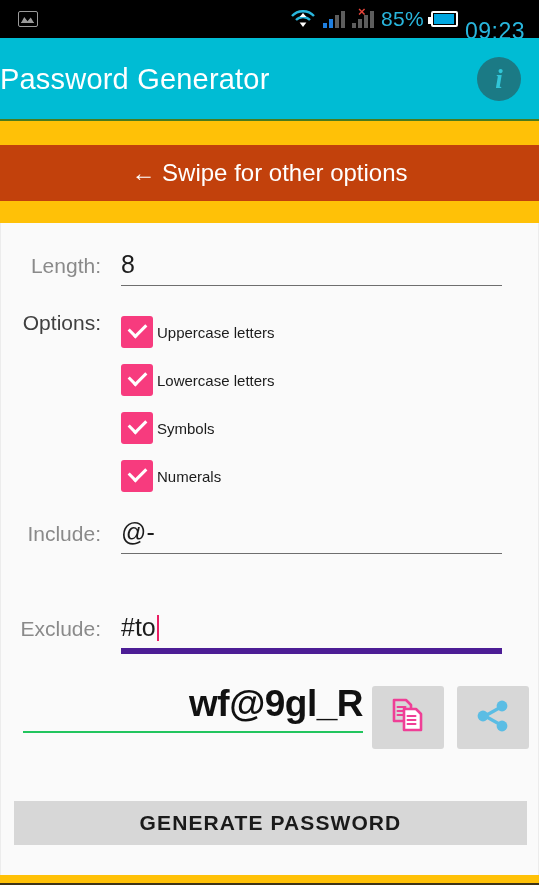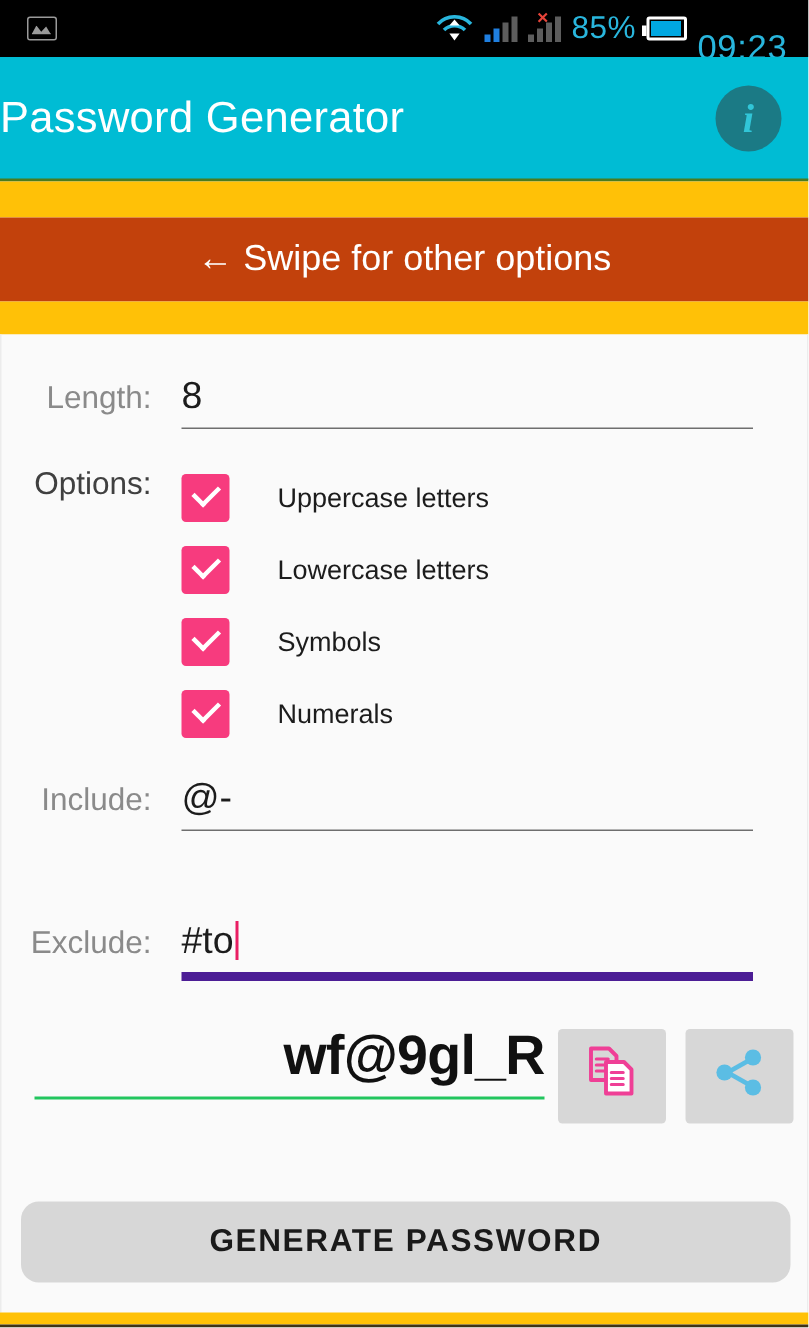--- a/index.html
+++ b/index.html
@@ -106,41 +106,41 @@
   .cbox {
     width:32px; height:32px; border-radius:3px; background:#f73b7e;
     position:relative; flex:0 0 auto;
   }
   .cbox::after {
     content:""; position:absolute; left:8px; top:7px;
     width:14px; height:8px;
     border-left:3.5px solid #fff; border-bottom:3.5px solid #fff;
     transform:rotate(-45deg);
   }
-  .opt-text { margin-left:32px; font-size:18px; color:#1c1c1c; }
+  .opt-text { margin-left:4px; font-size:15px; color:#1c1c1c; }
 
   
   .pwrow { position:absolute; top:460px; left:0; width:100%; height:80px; }
   .pwfield {
     position:absolute; left:22px; top:0; width:340px;
     border-bottom:2px solid #22c55e; text-align:right; padding-bottom:6px;
   }
   .pwtext { font-size:37px; font-weight:bold; color:#111111; letter-spacing:-.5px; }
   .iconbtn {
     position:absolute; top:3px; width:72px; height:63px;
     background:#d7d7d7; border-radius:3px;
     display:flex; align-items:center; justify-content:center;
   }
   .btn-copy { left:371px; }
   .btn-share { left:456px; }
 
   
   .genbtn {
-    position:absolute; top:578px; left:13px; width:513px; height:54px;
-    background:#d7d7d7; border-radius:12px;
+    position:absolute; top:578px; left:13px; width:513px; height:44px;
+    background:#d7d7d7; border-radius:0;
     display:flex; align-items:center; justify-content:center;
     color:#1a1a1a; font-size:21px; font-weight:bold; letter-spacing:1.1px;
   }
 
   
   .band-y3 { position:absolute; top:875px; left:0; width:539px; height:8px; background:#ffc107; }
   .band-dark { position:absolute; top:883px; left:0; width:539px; height:2px; background:#3d3318; }
 </style>
 </head>
 <body>

